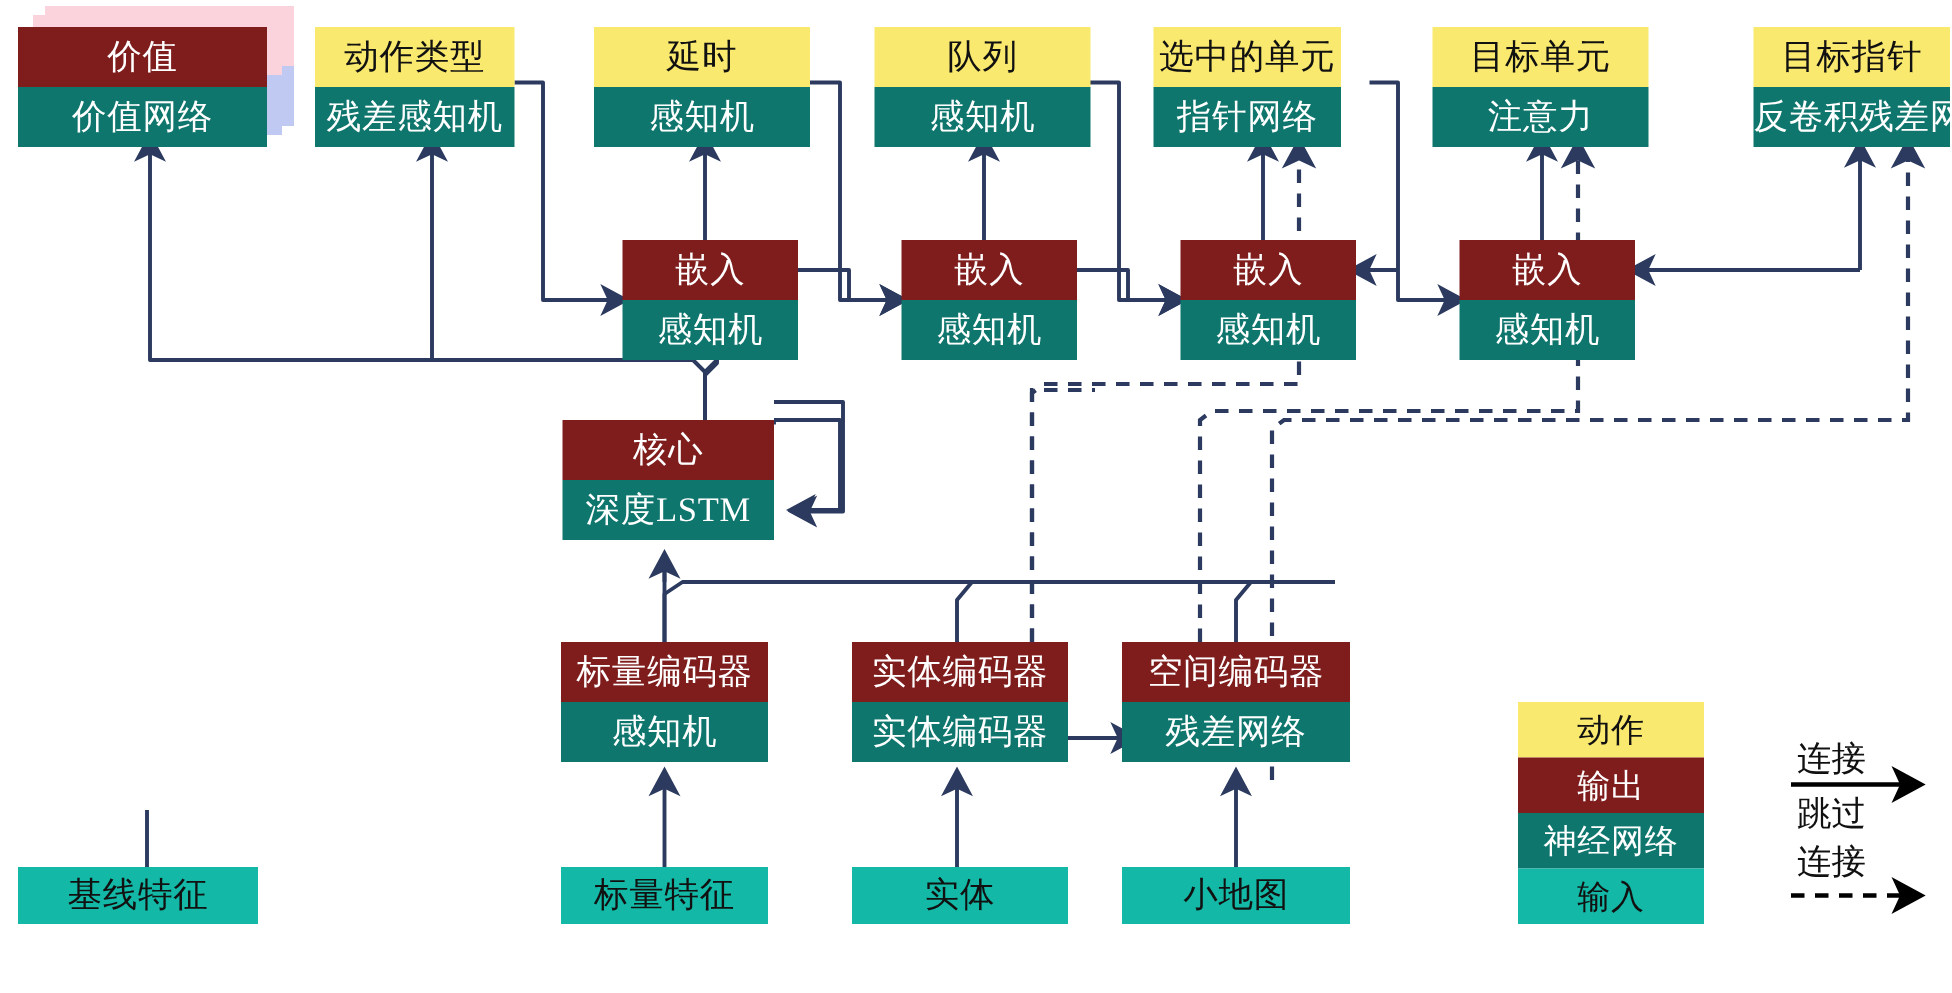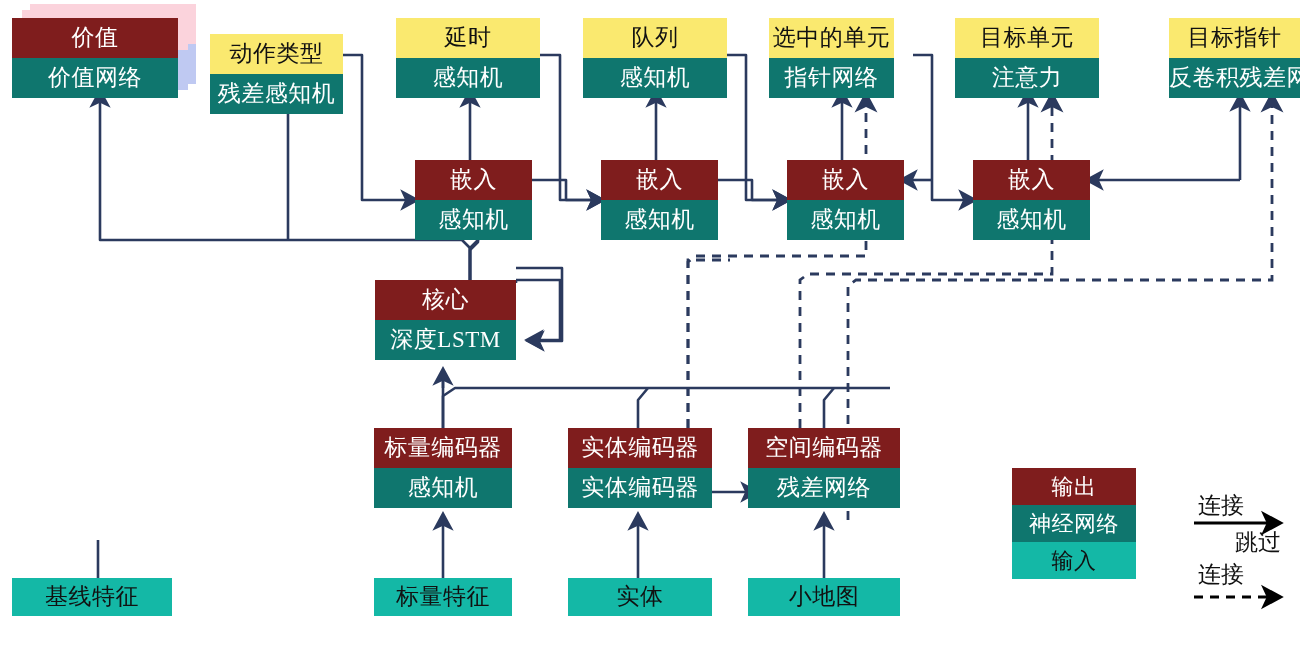--- a/index.html
+++ b/index.html
@@ -116,21 +116,21 @@
   </div>
   <div class="ghost" style="left:22px;top:10px;width:166px;">
     <div class="g1"></div>
       <div class="g2"></div>
   </div>
   <div class="node" style="left:12px;top:18px;width:166px;">
     <div class="band out">价值</div>
     <div class="band nn">价值网络</div>
   </div>
 
-  <div class="node" style="left:210px;top:34px;width:133px;">
+  <div class="node" style="left:210px;top:18px;width:133px;">
     <div class="band act">动作类型</div>
     <div class="band nn">残差感知机</div>
   </div>
 
   <div class="node" style="left:396px;top:18px;width:144px;">
     <div class="band act">延时</div>
     <div class="band nn">感知机</div>
   </div>
 
   <div class="node" style="left:583px;top:18px;width:144px;">
@@ -195,22 +195,23 @@
     <div class="band inp">标量特征</div>
   </div>
   <div class="node" style="left:568px;top:578px;width:144px;">
     <div class="band inp">实体</div>
   </div>
   <div class="node" style="left:748px;top:578px;width:152px;">
     <div class="band inp">小地图</div>
   </div>
 
   <div class="legend" style="left:1012px;top:468px;width:124px;">
+    <div class="band act">动作</div>
     <div class="band out">输出</div>
     <div class="band nn">神经网络</div>
     <div class="band inp">输入</div>
   </div>
 
   <div class="lg-txt" style="left:1198px;top:490px;">连接</div>
-  <div class="lg-txt" style="left:1198px;top:527px;margin-left:37px;">跳过</div>
+  <div class="lg-txt" style="left:1198px;top:527px;">跳过</div>
   <div class="lg-txt" style="left:1198px;top:559px;">连接</div>
 
 </div>
 
 </body></html>

